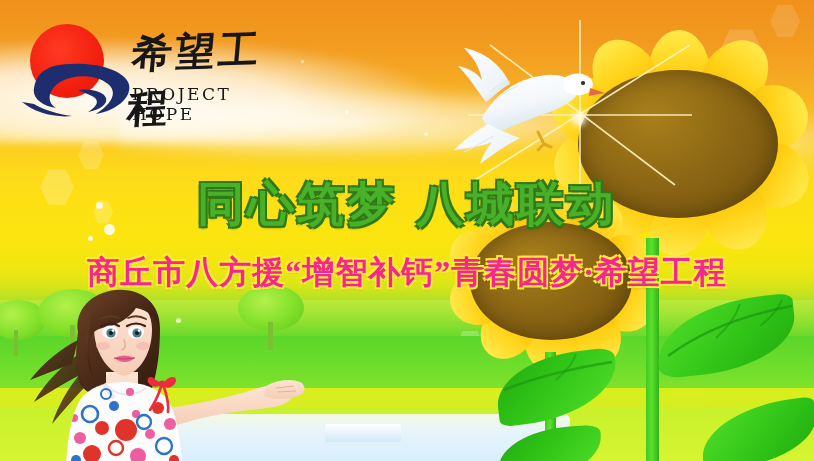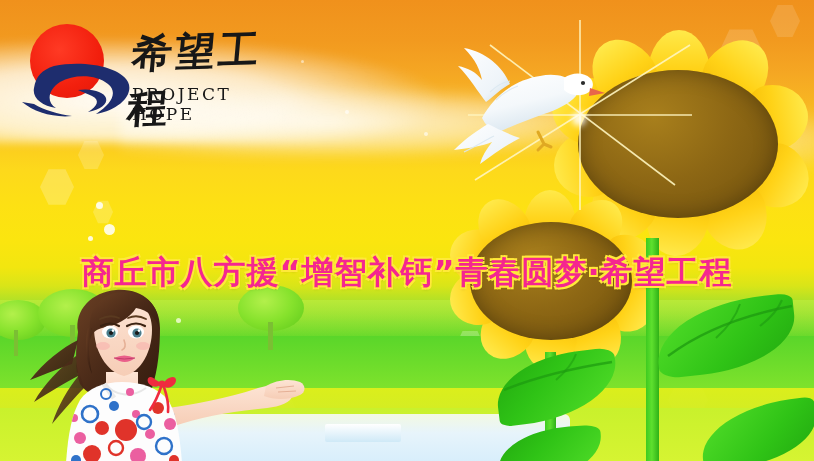--- a/index.html
+++ b/index.html
@@ -74,21 +74,21 @@
       letter-spacing:3px;
       text-shadow:
         -2px -2px 0 #2f7a17, 2px -2px 0 #2f7a17,
         -2px  2px 0 #2f7a17, 2px  2px 0 #2f7a17,
          0    3px 2px rgba(0,0,0,.18);}
   #line2{left:50%;transform:translateX(-50%);top:251px;font-size:32px;color:#f5268f;
       letter-spacing:1px;
       text-shadow:
         -1.6px -1.6px 0 #ffe93a, 1.6px -1.6px 0 #ffe93a,
         -1.6px  1.6px 0 #ffe93a, 1.6px  1.6px 0 #ffe93a,
-        0 2px 3px rgba(0,0,0,.15);}
+        0 2px 3px rgba(0,0,0,.15); font-family: Liberation Serif, serif;}
   #line3{left:50%;transform:translateX(-50%);top:325px;font-size:39px;color:#e8280d;
       letter-spacing:2px;
       text-shadow:
         -1.6px -1.6px 0 #fff0a0, 1.6px -1.6px 0 #fff0a0,
         -1.6px  1.6px 0 #fff0a0, 1.6px  1.6px 0 #fff0a0,
         0 3px 4px rgba(0,0,0,.18);}
 </style>
 </head>
 <body>
 
@@ -343,15 +343,16 @@
       <path d="M34 6 C62 0 100 6 108 22 C114 34 100 50 76 54
                C92 44 98 32 88 24 C76 14 54 14 40 22
                C28 30 26 42 36 48 C22 46 12 38 14 28 C16 16 22 10 34 6 Z" fill="#1e2d6e"></path>
       <path d="M2 42 C14 52 34 58 52 56 C38 54 24 50 14 44 Z" fill="#1e2d6e"></path>
       <path d="M58 30 C72 28 84 32 86 38 C88 44 80 50 68 52 C78 46 80 40 72 36 C68 34 62 32 58 30 Z" fill="#1e2d6e"></path>
     </svg>
     <div class="logo-cn">希望工程</div>
     <div class="logo-en">PROJECT  HOPE</div>
   </div>
 
+  <div class="tl" id="line1">同心筑梦 八城联动</div>
   <div class="tl" id="line2">商丘市八方援“增智补钙”青春圆梦·希望工程</div>
 
 </div>
 
 </body></html>

